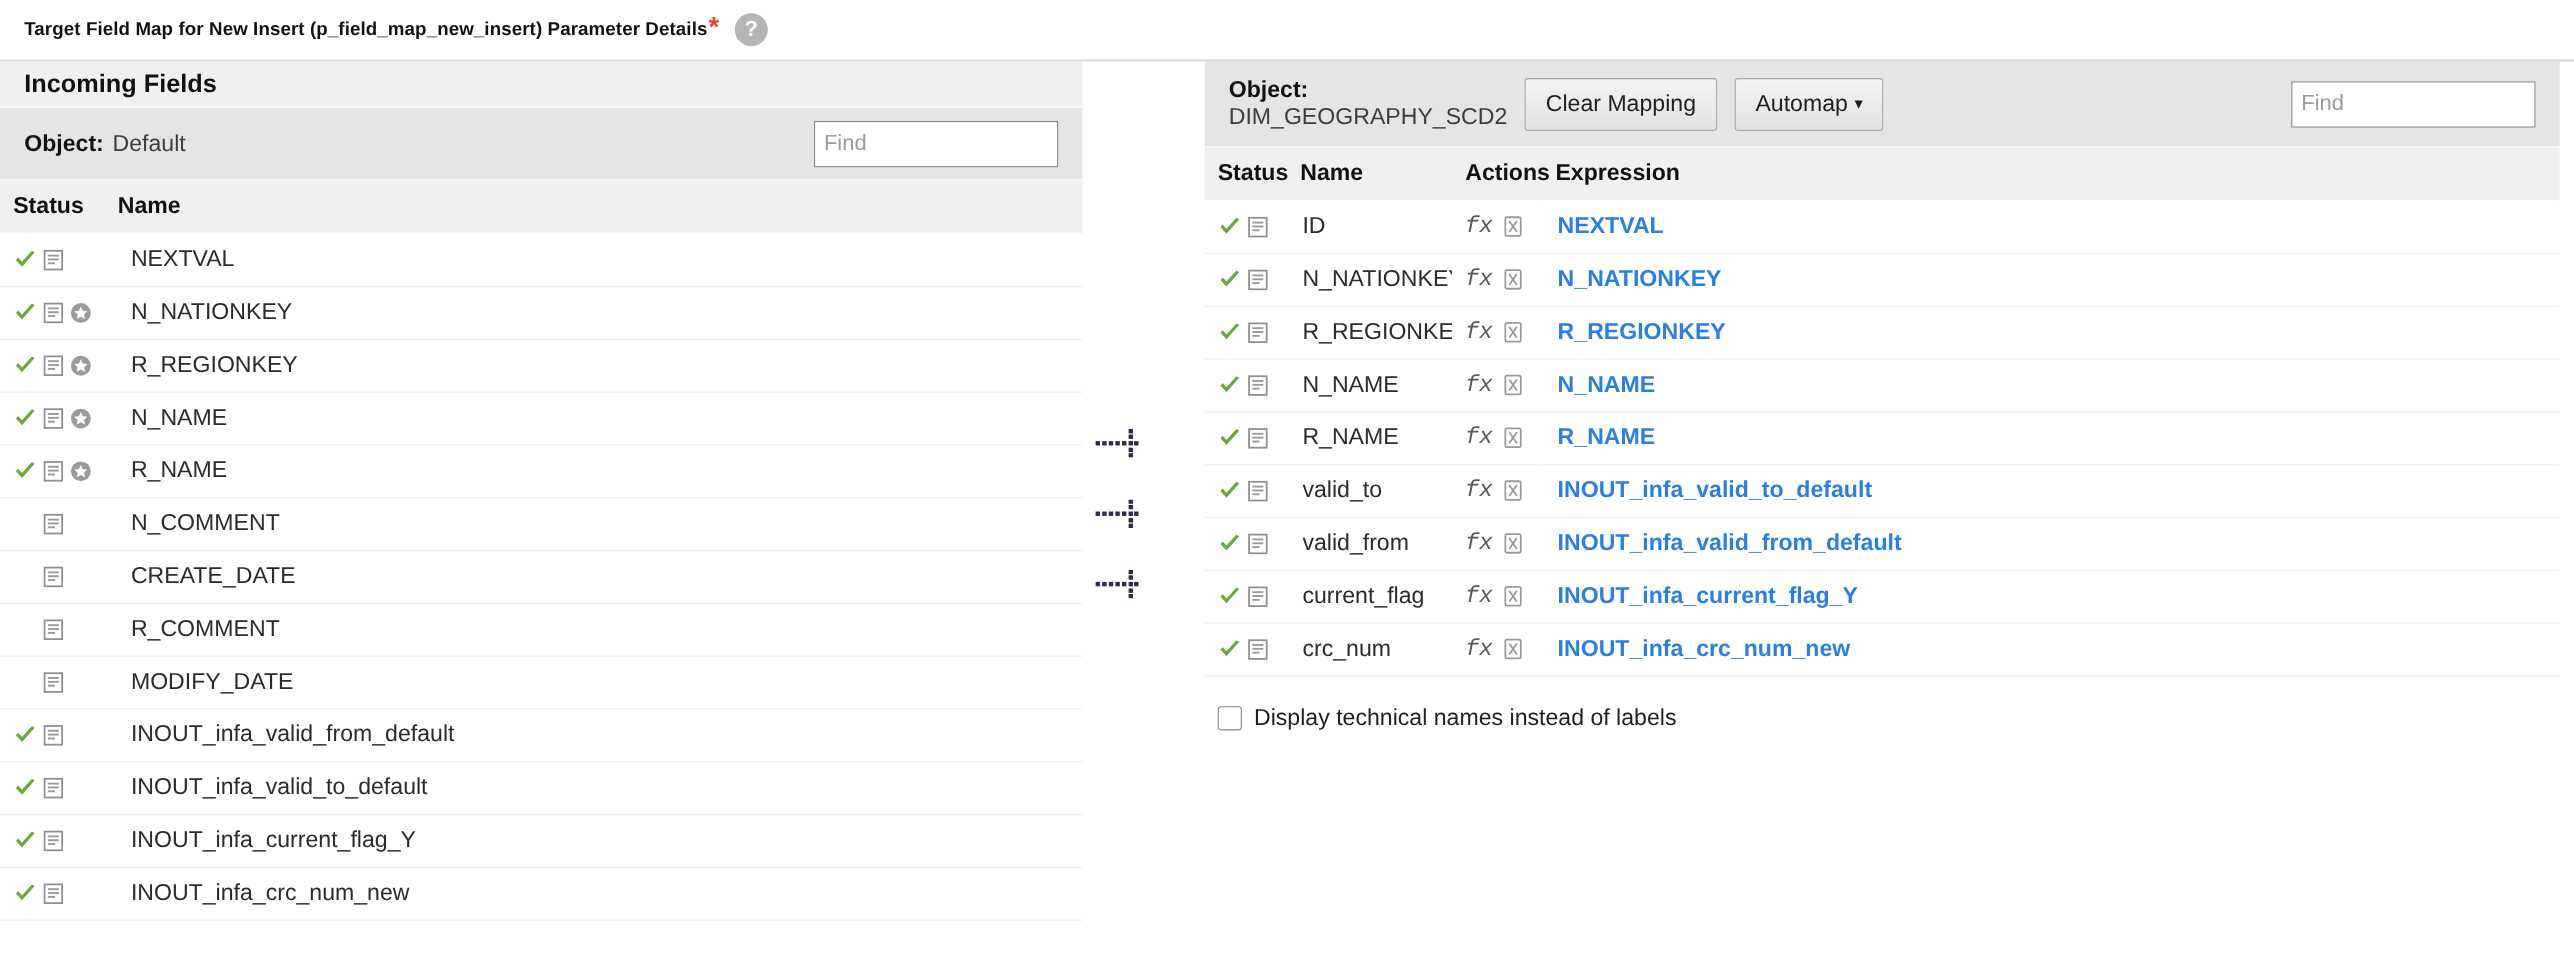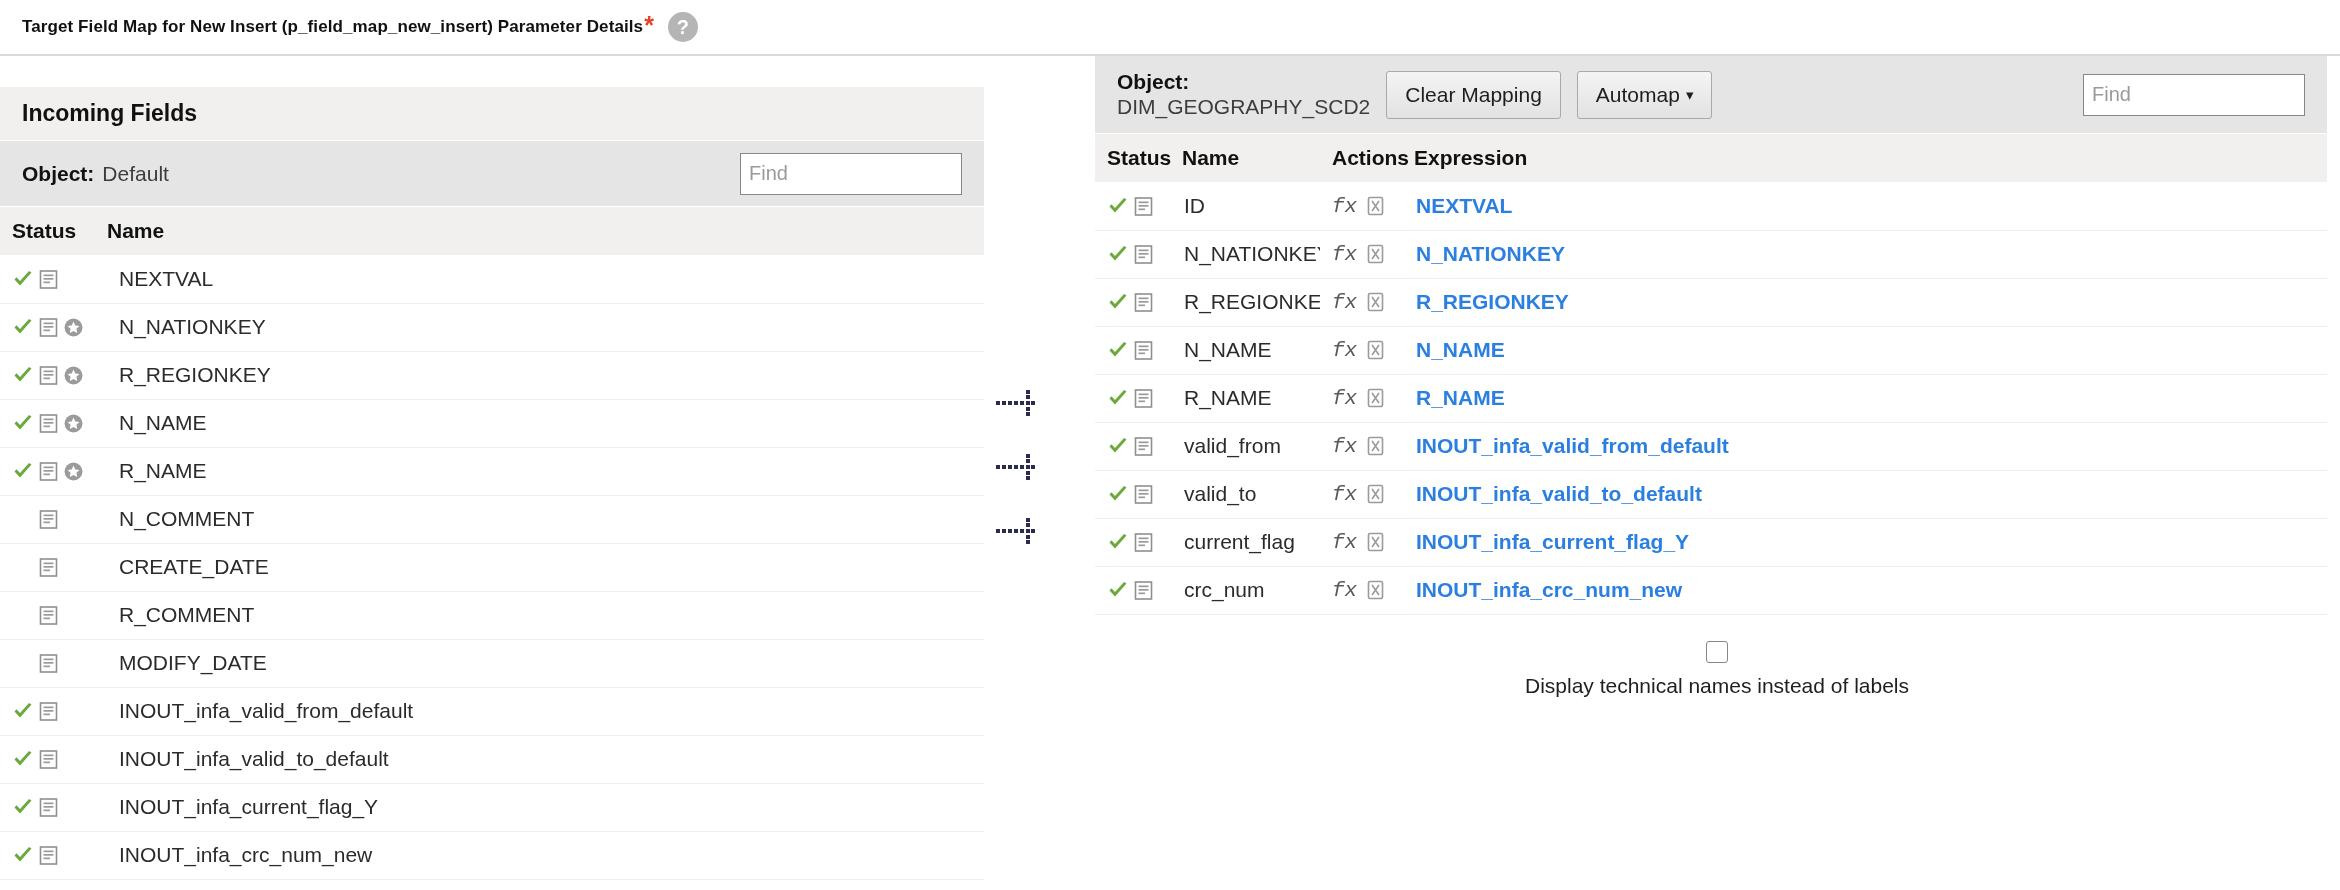--- a/index.html
+++ b/index.html
@@ -78,29 +78,28 @@
   .panel-right {
     width: 1232px;
     flex: 0 0 1232px;
     box-sizing: border-box;
   }
 
   
   .panel-title {
     background: #f1f0ee;
     border-bottom: 1px solid #ffffff;
-    height: 54px;
+    height: 42px;
     display: flex;
     align-items: center;
     padding-left: 22px;
     box-sizing: border-box;
     font-size: 23px;
     font-weight: bold;
     color: #111111;
-    margin-top: 31px;
   }
   .object-bar {
     background: #e5e5e5;
     height: 66px;
     display: flex;
     align-items: center;
     padding: 0 22px;
     box-sizing: border-box;
     border-bottom: 1px solid #ffffff;
   }
@@ -226,21 +225,20 @@
   
   .map-arrow { position: absolute; left: 10px; }
   .map-arrow svg { display: block; }
 
   
   .tech-names {
     display: flex;
     align-items: center;
     gap: 11px;
     padding: 26px 0 0 12px;
-    flex-direction: column;
   }
   .cb {
     width: 22px;
     height: 22px;
     border: 1px solid #888888;
     border-radius: 3px;
     background: #ffffff;
     box-sizing: border-box;
     cursor: pointer;
     flex: 0 0 auto;
@@ -805,65 +803,65 @@
                 <span class="ico ico-doc">
                   <svg width="21" height="21" viewBox="0 0 21 21">
                     <rect x="2.5" y="2" width="16" height="17" fill="#ffffff" stroke="#8f8f8f" stroke-width="1.6"></rect>
                     <rect x="5.5" y="5.5" width="10" height="1.7" fill="#9a9a9a"></rect>
                     <rect x="5.5" y="9" width="10" height="1.7" fill="#9a9a9a"></rect>
                     <rect x="5.5" y="12.5" width="6.5" height="1.7" fill="#9a9a9a"></rect>
                   </svg>
                 </span>
               </span>
             </td>
-            <td style="padding-left: 14px;">valid_from</td>
+            <td style="padding-left: 14px;">valid_to</td>
             <td>
               <span class="cell-actions">
                 <span class="ico ico-fx">fx</span>
                 <span class="ico ico-x">
                   <svg width="19" height="20" viewBox="0 0 19 20">
                     <rect x="2.5" y="1.5" width="14" height="17" rx="1.5" fill="#ffffff" stroke="#9a9a9a" stroke-width="1.6"></rect>
                     <path d="M6 5 L13 15 M13 5 L6 15" stroke="#9a9a9a" stroke-width="1.6"></path>
                   </svg>
                 </span>
               </span>
             </td>
-            <td style="padding-left: 14px;"><span class="expr">INOUT_infa_valid_from_default</span></td>
-          </tr>
-          <tr>
-            <td>
-              <span class="cell-status">
-                <span class="ico ico-check">
-                  <svg width="22" height="22" viewBox="0 0 22 22">
-                    <path d="M2.5 11.5 L8 17.5 L19.5 4.5 L17 3 L8 13 L4.5 9.2 Z" fill="#6aaa3c"></path>
-                  </svg>
-                </span>
-                <span class="ico ico-doc">
-                  <svg width="21" height="21" viewBox="0 0 21 21">
-                    <rect x="2.5" y="2" width="16" height="17" fill="#ffffff" stroke="#8f8f8f" stroke-width="1.6"></rect>
-                    <rect x="5.5" y="5.5" width="10" height="1.7" fill="#9a9a9a"></rect>
-                    <rect x="5.5" y="9" width="10" height="1.7" fill="#9a9a9a"></rect>
-                    <rect x="5.5" y="12.5" width="6.5" height="1.7" fill="#9a9a9a"></rect>
-                  </svg>
-                </span>
-              </span>
-            </td>
-            <td style="padding-left: 14px;">valid_to</td>
+            <td style="padding-left: 14px;"><span class="expr">INOUT_infa_valid_to_default</span></td>
+          </tr>
+          <tr>
+            <td>
+              <span class="cell-status">
+                <span class="ico ico-check">
+                  <svg width="22" height="22" viewBox="0 0 22 22">
+                    <path d="M2.5 11.5 L8 17.5 L19.5 4.5 L17 3 L8 13 L4.5 9.2 Z" fill="#6aaa3c"></path>
+                  </svg>
+                </span>
+                <span class="ico ico-doc">
+                  <svg width="21" height="21" viewBox="0 0 21 21">
+                    <rect x="2.5" y="2" width="16" height="17" fill="#ffffff" stroke="#8f8f8f" stroke-width="1.6"></rect>
+                    <rect x="5.5" y="5.5" width="10" height="1.7" fill="#9a9a9a"></rect>
+                    <rect x="5.5" y="9" width="10" height="1.7" fill="#9a9a9a"></rect>
+                    <rect x="5.5" y="12.5" width="6.5" height="1.7" fill="#9a9a9a"></rect>
+                  </svg>
+                </span>
+              </span>
+            </td>
+            <td style="padding-left: 14px;">valid_from</td>
             <td>
               <span class="cell-actions">
                 <span class="ico ico-fx">fx</span>
                 <span class="ico ico-x">
                   <svg width="19" height="20" viewBox="0 0 19 20">
                     <rect x="2.5" y="1.5" width="14" height="17" rx="1.5" fill="#ffffff" stroke="#9a9a9a" stroke-width="1.6"></rect>
                     <path d="M6 5 L13 15 M13 5 L6 15" stroke="#9a9a9a" stroke-width="1.6"></path>
                   </svg>
                 </span>
               </span>
             </td>
-            <td style="padding-left: 14px;"><span class="expr">INOUT_infa_valid_to_default</span></td>
+            <td style="padding-left: 14px;"><span class="expr">INOUT_infa_valid_from_default</span></td>
           </tr>
           <tr>
             <td>
               <span class="cell-status">
                 <span class="ico ico-check">
                   <svg width="22" height="22" viewBox="0 0 22 22">
                     <path d="M2.5 11.5 L8 17.5 L19.5 4.5 L17 3 L8 13 L4.5 9.2 Z" fill="#6aaa3c"></path>
                   </svg>
                 </span>
                 <span class="ico ico-doc">

